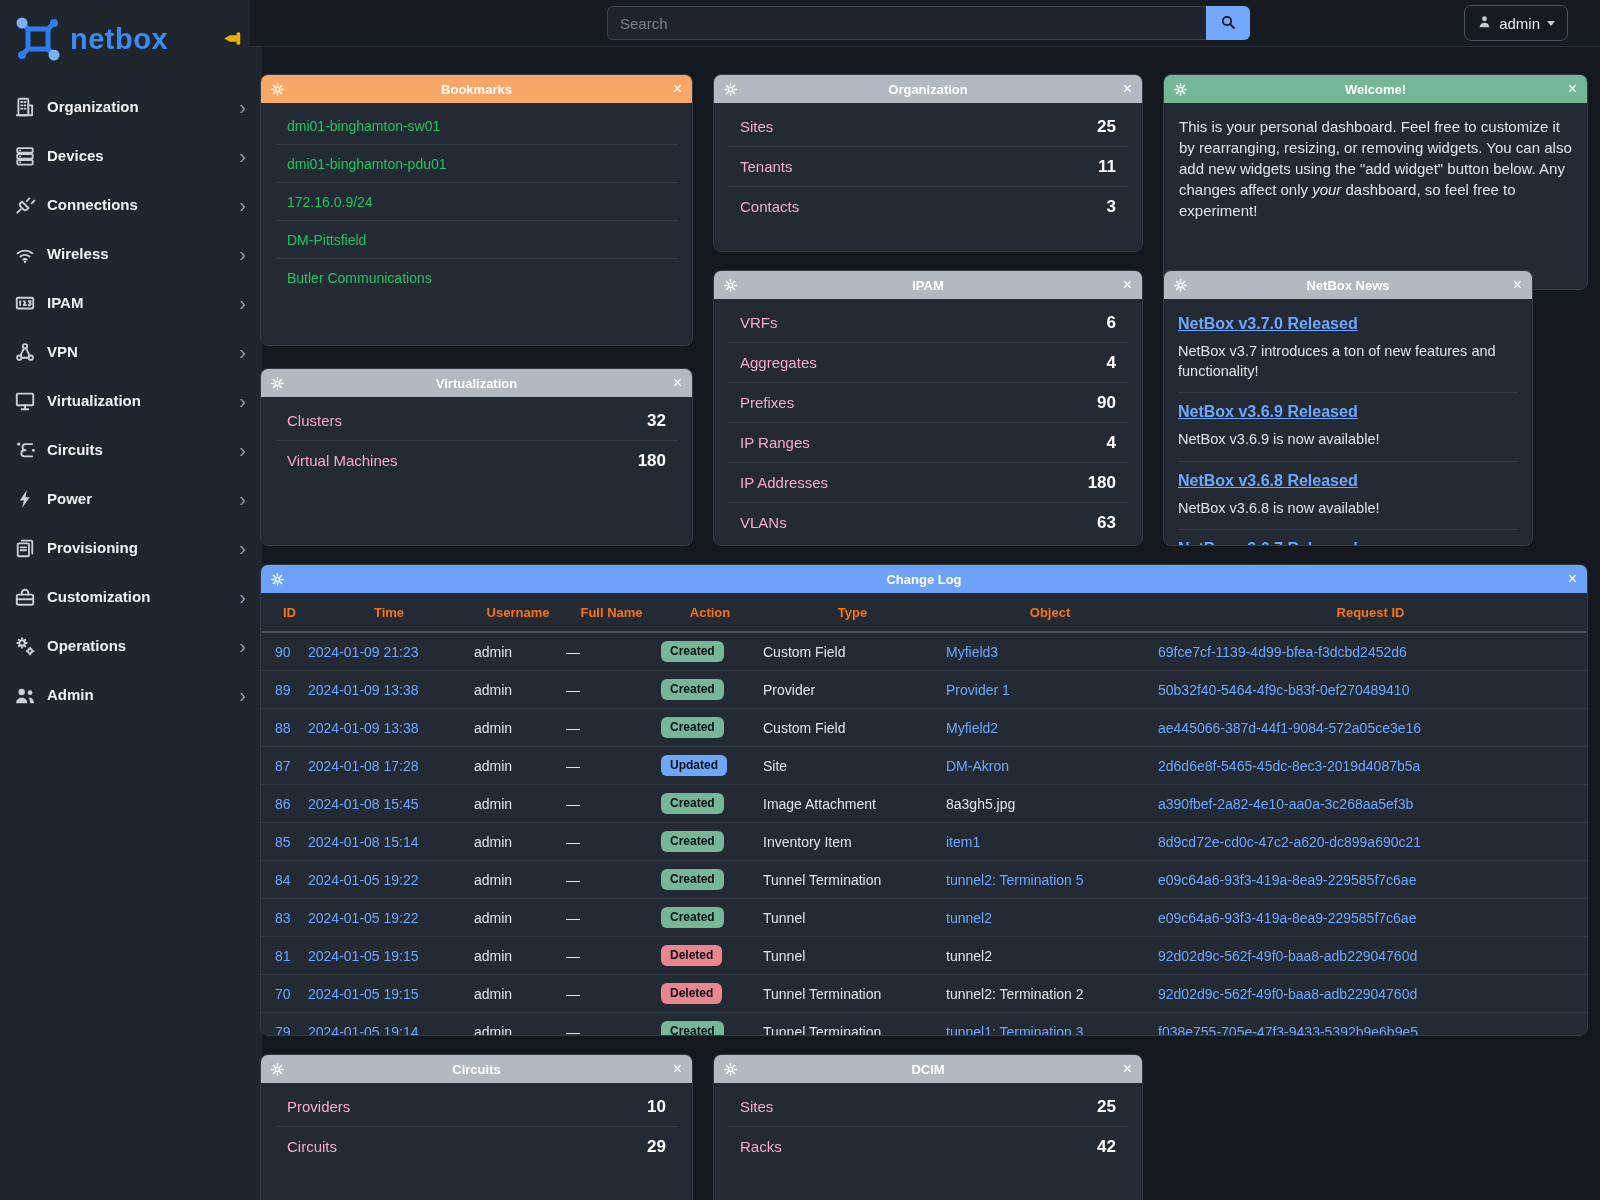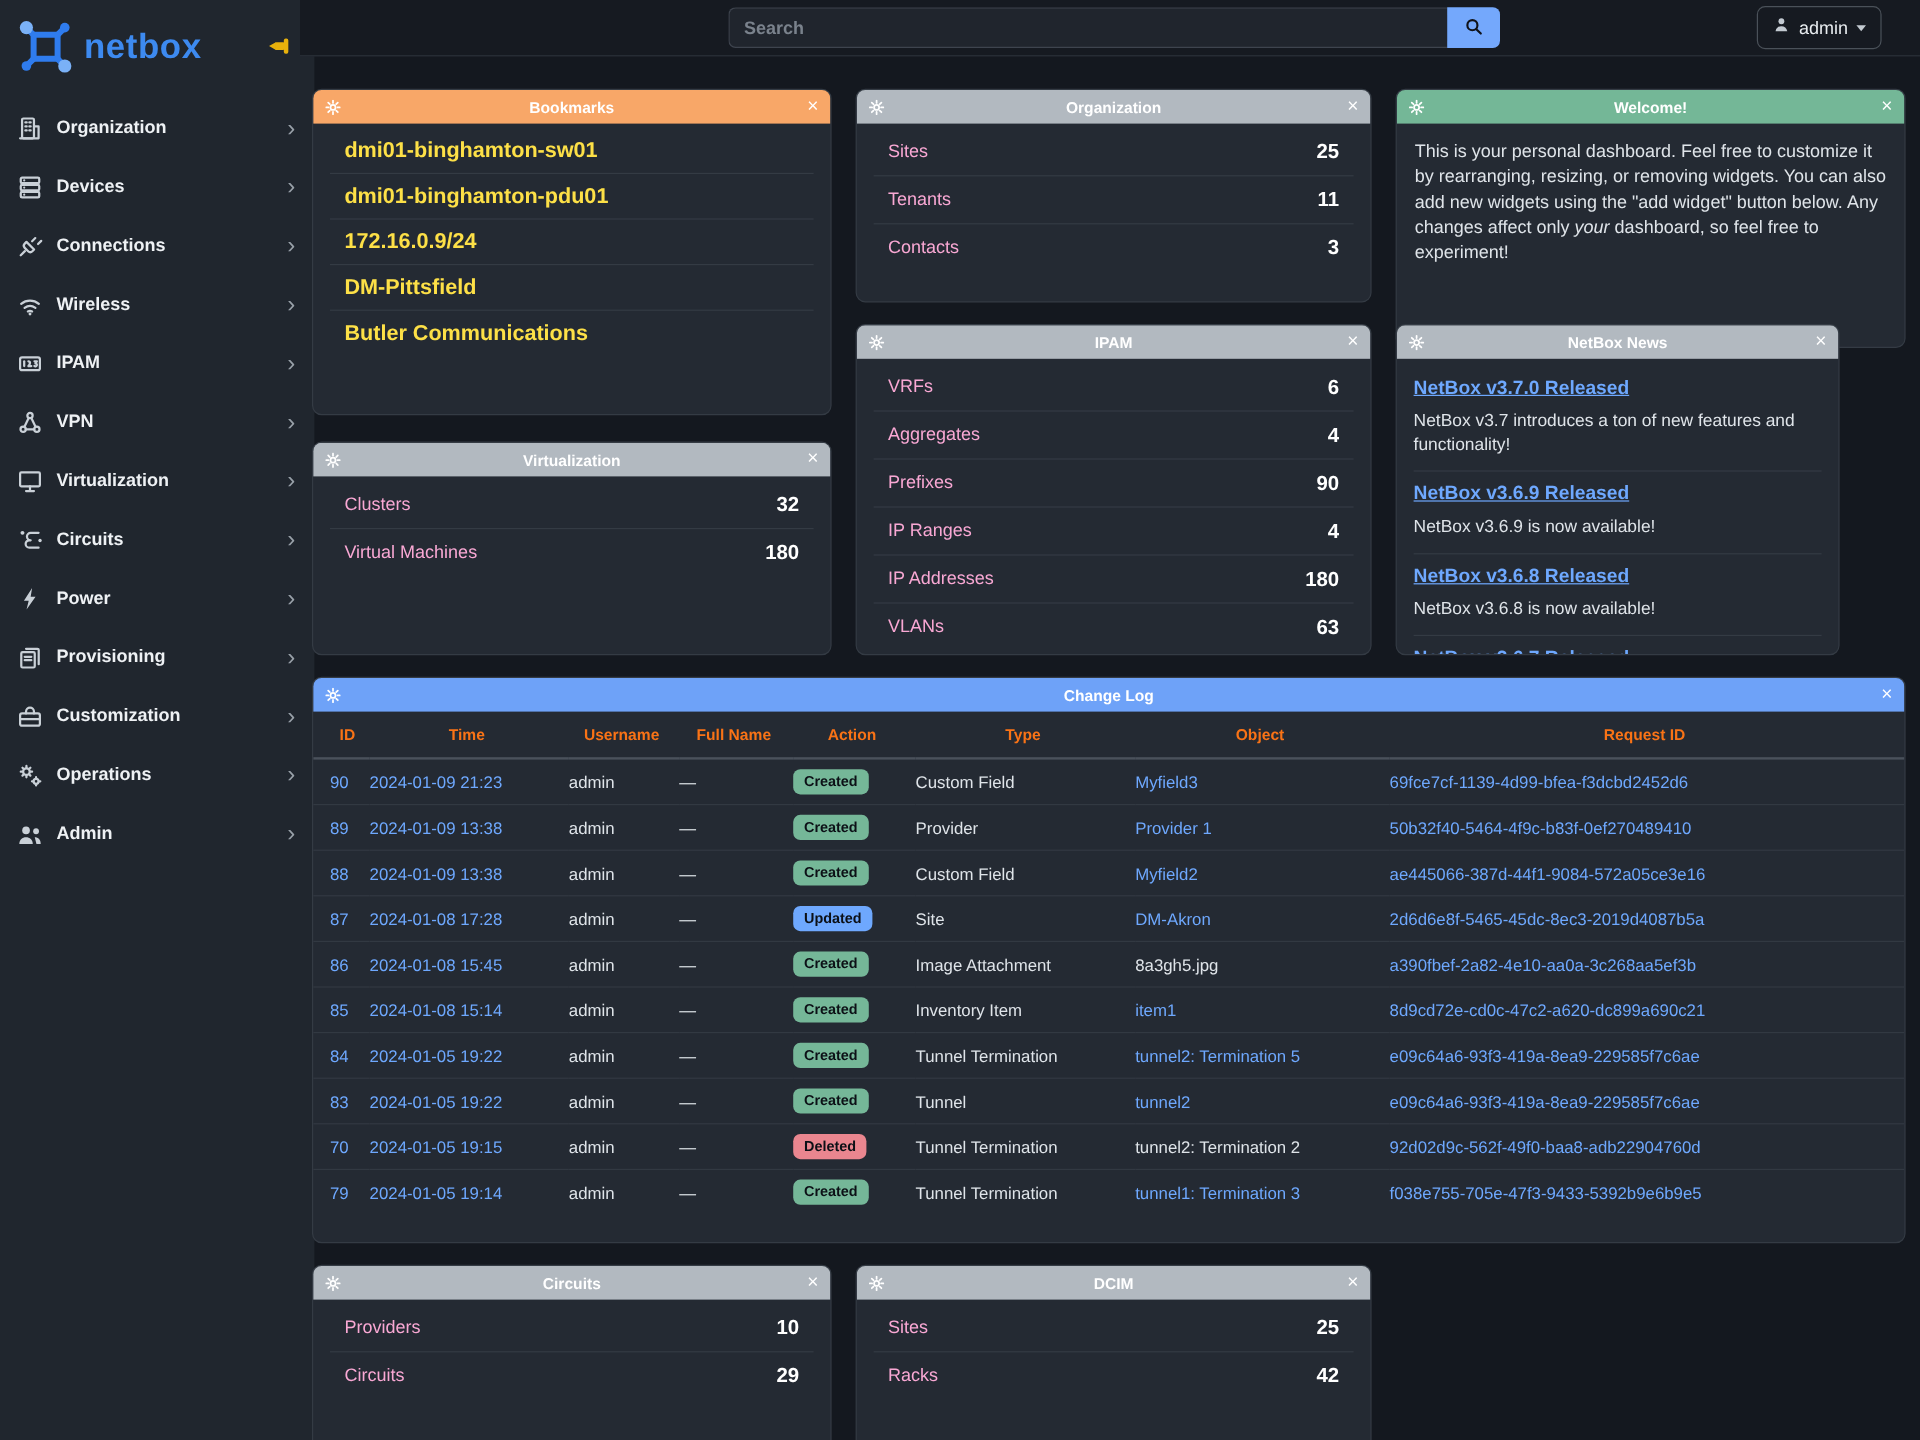--- a/index.html
+++ b/index.html
@@ -16,42 +16,42 @@
   #brand-name{font-size:29px;font-weight:700;color:var(--brand);margin-left:8px;letter-spacing:.5px;}
   #pin{position:absolute;right:18px;top:26px;width:22px;height:22px;cursor:pointer;}
   #nav{list-style:none;margin:4px 0 0;padding:0;}
   #nav li{height:49px;display:flex;align-items:center;padding:0 16px 0 14px;cursor:pointer;}
   #nav .nav-ico{width:22px;height:22px;display:inline-flex;}
   #nav .nav-lbl{margin-left:11px;font-size:15px;font-weight:600;color:#eef1f4;}
   #nav .chev{margin-left:auto;color:#98a0a8;font-size:20px;line-height:1;}
   
   #topbar{position:absolute;left:250px;top:0;width:1350px;height:46px;background:#161a21;border-bottom:1px solid #2b313a;}
   #searchwrap{position:absolute;left:357px;top:6px;width:643px;height:34px;display:flex;}
-  #search-input{flex:1;background:#20252d;border:1px solid #3e444e;border-right:none;border-radius:6px 0 0 6px;color:#dfe4e9;font-size:15px;padding:0 12px;outline:none;font-family:inherit;font-weight:bold;}
+  #search-input{flex:1;background:#20252d;border:1px solid #3e444e;border-right:none;border-radius:6px 0 0 6px;color:#dfe4e9;font-size:15px;padding:0 12px;outline:none;font-family:inherit;}
   #search-input::placeholder{color:#7a828c;}
   #search-btn{width:44px;border:none;border-radius:0 6px 6px 0;background:var(--searchbtn);display:flex;align-items:center;justify-content:center;cursor:pointer;}
   #userbtn{position:absolute;right:32px;top:5px;height:34px;display:flex;align-items:center;gap:7px;padding:0 12px;border:1px solid #4a5159;border-radius:7px;cursor:pointer;}
   #userbtn .lbl{font-size:15px;color:#e8ecef;}
   #userbtn .caret{width:0;height:0;border-left:4px solid transparent;border-right:4px solid transparent;border-top:5px solid #c3cad1;}
   
   #main{position:absolute;left:250px;top:46px;width:1350px;height:1154px;overflow:hidden;}
   .card{position:absolute;background:#242a33;border:1px solid #343b44;border-radius:8px;overflow:hidden;box-sizing:border-box;}
   .card-head{height:28px;display:grid;grid-template-columns:32px 1fr 32px;align-items:center;}
   .card-head .gear{justify-self:start;margin-left:10px;display:inline-flex;cursor:pointer;}
   .card-head h2{margin:0;font-size:13px;font-weight:700;color:#fff;text-align:center;}
   .card-head .close{justify-self:end;margin-right:10px;color:#fff;font-size:16px;line-height:1;cursor:pointer;}
   
   .stats-body{padding:4px 14px 0;}
   .stat-row{display:flex;justify-content:space-between;align-items:center;height:39px;padding:0 12px;border-bottom:1px solid #343b44;}
   .stat-row:last-child{border-bottom:none;}
   .stat-lbl{font-size:15px;color:#f9a8d4;}
   .stat-val{font-size:17px;font-weight:700;color:#fff;}
   
   .list-body{padding:4px 14px 0;}
-  .list-item{display:flex;align-items:center;height:37px;padding:0 12px;border-bottom:1px solid #343b44;font-size:18px;color:#fde047;cursor:pointer;font-weight:bold;}
+  .list-item{display:flex;align-items:center;height:37px;padding:0 12px;border-bottom:1px solid #343b44;font-size:14px;color:#22c55e;cursor:pointer;}
   .list-item:last-child{border-bottom:none;}
   
   .welcome-body{padding:13px 15px;font-size:15px;line-height:1.4;color:#dfe4e9;}
   .welcome-body i{font-style:italic;}
   
   .news-body{padding:6px 14px 0;}
   .news-item{padding:10px 0 11px;border-bottom:1px solid #343b44;}
   .news-item:last-child{border-bottom:none;}
   .news-link{font-size:16px;font-weight:700;color:var(--link);text-decoration:underline;cursor:pointer;}
   .news-desc{margin-top:9px;font-size:14.5px;line-height:1.35;color:#dfe4e9;}
@@ -555,20 +555,30 @@
             <td><a class="lnk">83</a></td>
             <td><a class="lnk">2024-01-05 19:22</a></td>
             <td><span>admin</span></td>
             <td><span>—</span></td>
             <td><span class="badge" style="background: rgb(117, 183, 152);">Created</span></td>
             <td><span>Tunnel</span></td>
             <td><a class="lnk">tunnel2</a></td>
             <td><a class="lnk">e09c64a6-93f3-419a-8ea9-229585f7c6ae</a></td>
           </tr>
           <tr>
+            <td><a class="lnk">81</a></td>
+            <td><a class="lnk">2024-01-05 19:15</a></td>
+            <td><span>admin</span></td>
+            <td><span>—</span></td>
+            <td><span class="badge" style="background: rgb(234, 134, 143);">Deleted</span></td>
+            <td><span>Tunnel</span></td>
+            <td><span>tunnel2</span></td>
+            <td><a class="lnk">92d02d9c-562f-49f0-baa8-adb22904760d</a></td>
+          </tr>
+          <tr>
             <td><a class="lnk">70</a></td>
             <td><a class="lnk">2024-01-05 19:15</a></td>
             <td><span>admin</span></td>
             <td><span>—</span></td>
             <td><span class="badge" style="background: rgb(234, 134, 143);">Deleted</span></td>
             <td><span>Tunnel Termination</span></td>
             <td><span>tunnel2: Termination 2</span></td>
             <td><a class="lnk">92d02d9c-562f-49f0-baa8-adb22904760d</a></td>
           </tr>
           <tr>

